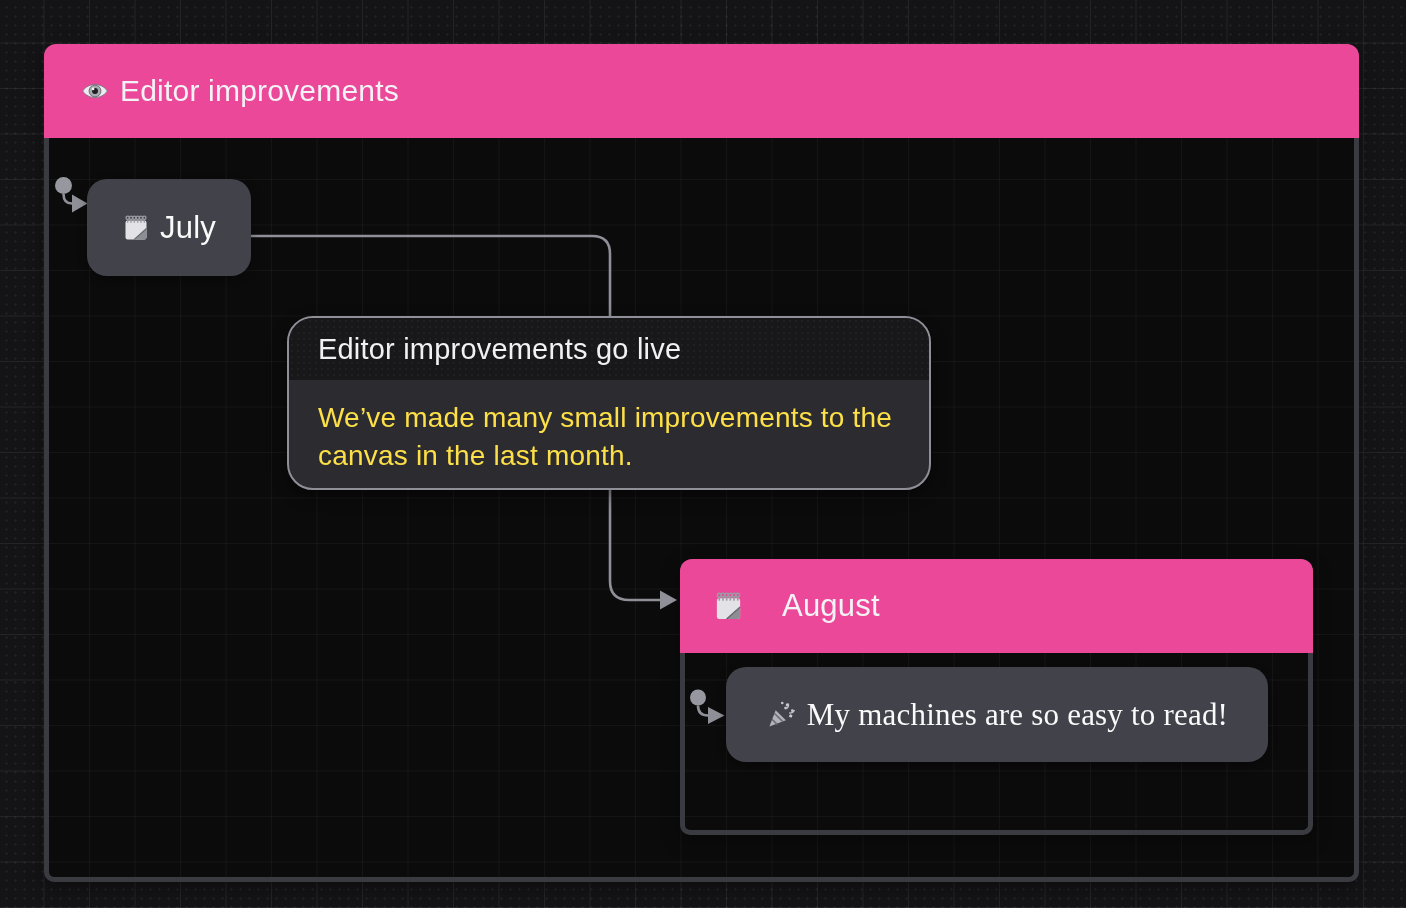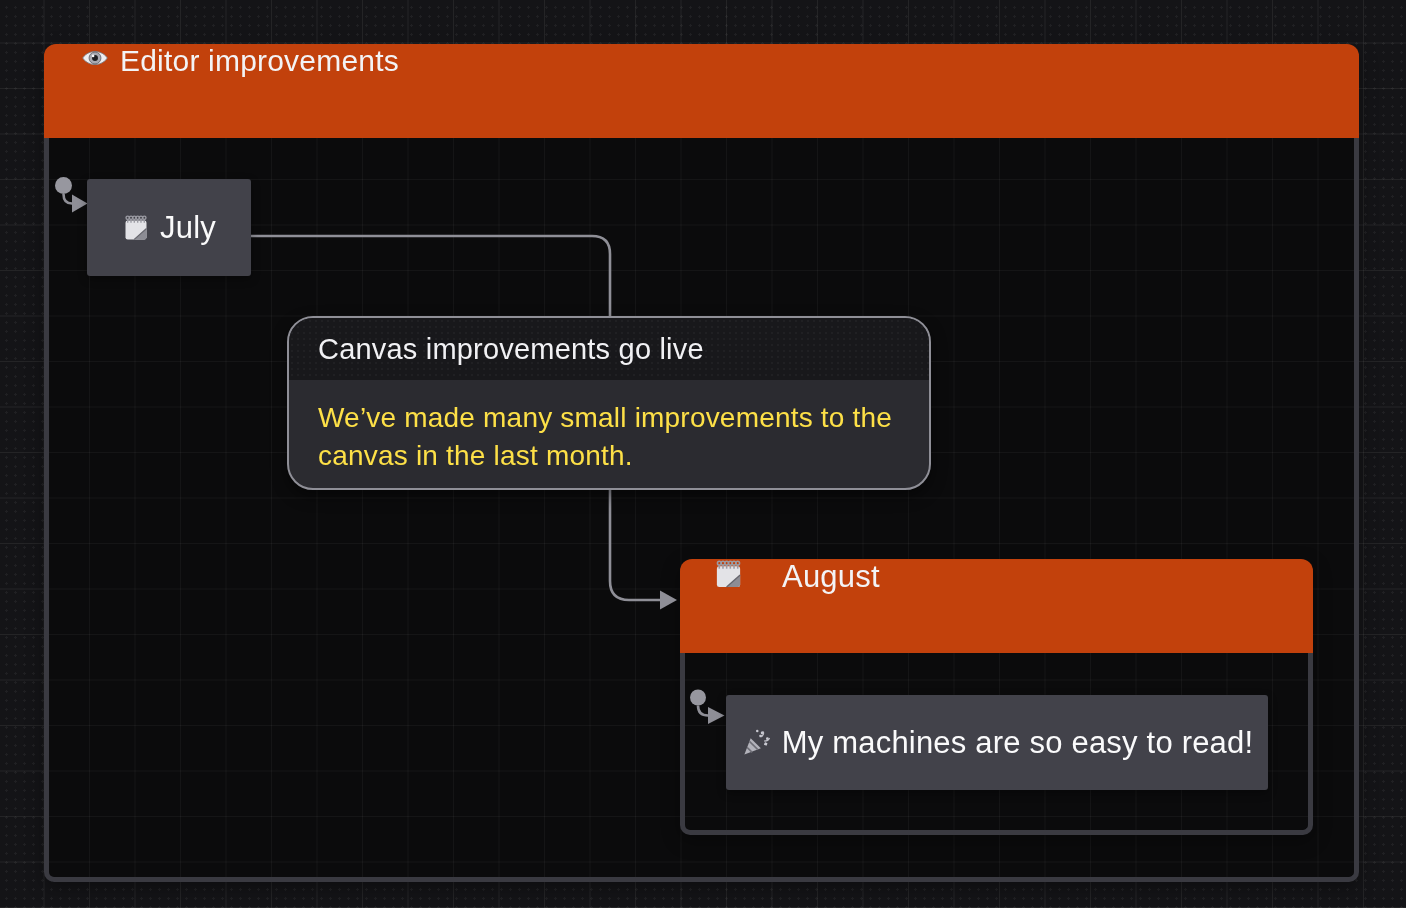--- a/index.html
+++ b/index.html
@@ -14,40 +14,40 @@
     background-size:9px 9px,45.5px 45.5px,45.5px 45.5px;
     background-position:2px 3px,43.5px 42.5px,43.5px 42.5px;
     background-attachment:fixed,fixed,fixed;
   }
   .stage{position:relative;width:1406px;height:908px;}
 
   
   .group{position:absolute;z-index:1;display:flex;flex-direction:column;border-radius:12px;
          box-shadow:0 6px 18px rgba(0,0,0,0.35);}
   .group-header{
-    height:94px;flex:0 0 94px;background:#c2410c;border-radius:12px 12px 0 0;
-    display:flex;gap:11px;padding-left:37px;box-sizing:border-box;
+    height:94px;flex:0 0 94px;background:#ec4899;border-radius:12px 12px 0 0;
+    display:flex;align-items:center;gap:11px;padding-left:37px;box-sizing:border-box;
   }
   .group-title{color:#f3f3f5;font-size:30px;letter-spacing:.2px;}
   .group-body{
     flex:1 1 auto;border:5px solid #3a3a41;border-top:none;border-radius:0 0 10px 10px;
     background-color:#0b0b0c;
     background-image:
       linear-gradient(to right, rgba(255,255,255,0.045) 1px, transparent 1px),
       linear-gradient(to bottom, rgba(255,255,255,0.045) 1px, transparent 1px);
     background-size:45.5px 45.5px,45.5px 45.5px;
     background-position:43.5px 42.5px,43.5px 42.5px;
     background-attachment:fixed,fixed;
   }
   .august .group-header{padding-left:33px;gap:9px;}
   .august .group-title{font-size:31px;margin-left:29px;}
 
   
   .node{
-    position:absolute;z-index:3;background:#42424a;border-radius:3px;
+    position:absolute;z-index:3;background:#42424a;border-radius:20px;
     display:flex;align-items:center;justify-content:center;gap:10px;
     box-shadow:0 3px 8px rgba(0,0,0,0.35);
   }
   .node-label{color:#fafafb;font-size:31px;letter-spacing:.2px;white-space:nowrap;}
 
   
   .event-card{
     position:absolute;z-index:3;border:2.5px solid #8f8f97;border-radius:26px;
     overflow:hidden;box-sizing:border-box;background:#2b2b30;
     box-shadow:0 6px 16px rgba(0,0,0,0.45);
@@ -149,26 +149,26 @@
           <line x1="21.7" y1="6.2" x2="21.7" y2="10"></line>
         <circle cx="25.5" cy="4.3" r="1.9"></circle>
           <line x1="25.5" y1="6.2" x2="25.5" y2="10"></line>
       </g>
     </svg>
     <span class="node-label">July</span>
   </div>
 
   <div class="event-card" style="left:287px;top:316px;width:644px;height:174px;">
     <div class="event-title-row">
-      <span class="event-title">Canvas improvements go live</span>
+      <span class="event-title">Editor improvements go live</span>
     </div>
     <div class="event-desc">We’ve made many small improvements to the canvas in the last month.</div>
   </div>
 
-  <div class="node" style="left:726px;top:695px;width:542px;height:95px;">
+  <div class="node" style="left:726px;top:667px;width:542px;height:95px;font-family:Liberation Serif, serif;">
     <svg class="icon" width="31" height="31" viewBox="0 0 32 32">
       <path d="M3.5 28.5 L10 11.5 L20.5 22 Z" fill="#b3b3bb"></path>
       <path d="M6.3 21 L11.5 26.2" stroke="#6f6f77" stroke-width="1.6"></path>
       <path d="M8.7 14.8 L17.4 23.4" stroke="#6f6f77" stroke-width="1.6"></path>
       <g fill="#c9c9d1">
         <circle cx="22" cy="6" r="1.6"></circle>
         <circle cx="27.2" cy="12" r="1.4"></circle>
         <circle cx="16.8" cy="4.2" r="1.3"></circle>
         <rect x="24" y="16" width="3" height="3" rx="0.6" transform="rotate(20 25.5 17.5)"></rect>
         <rect x="19" y="8" width="2.6" height="2.6" rx="0.5"></rect>

